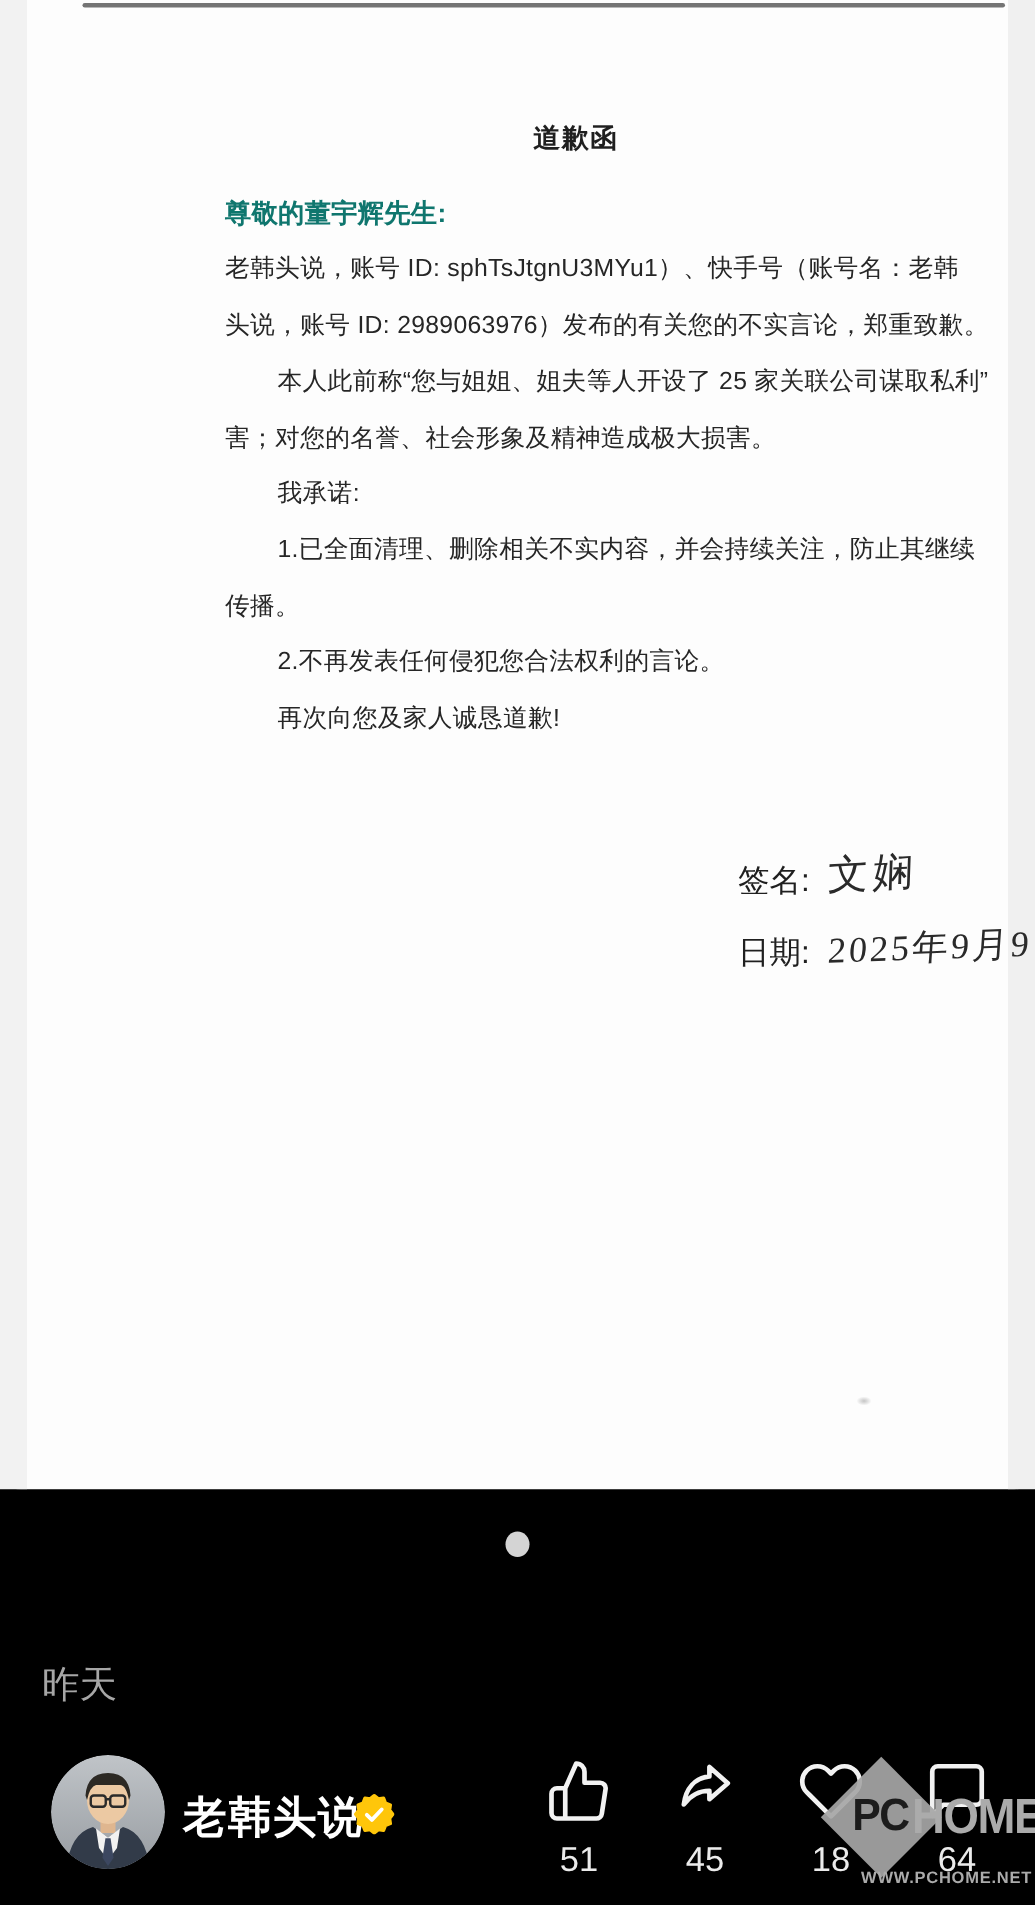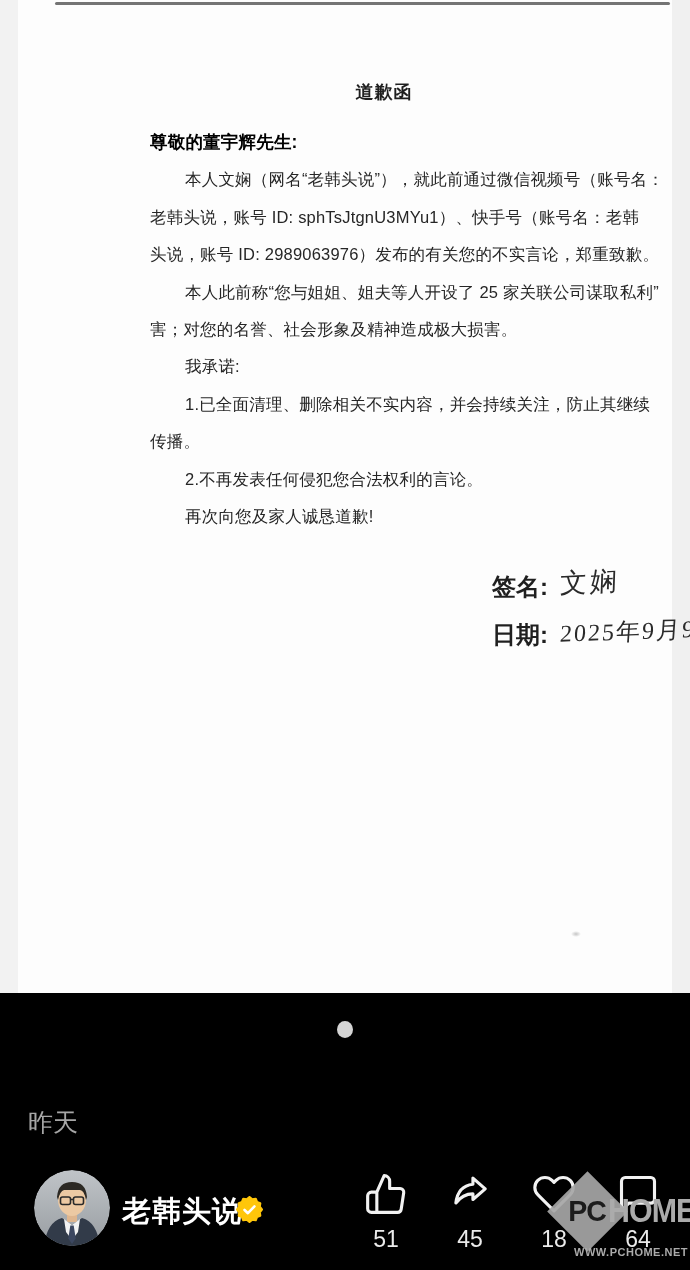--- a/index.html
+++ b/index.html
@@ -12,25 +12,25 @@
   .strip.left{left:0;width:18px;}
   .strip.right{right:0;width:18px;background:#f0f0f0;}
   .paper-edge{position:absolute;left:55px;top:2px;width:615px;height:3px;
               background:rgba(70,70,70,.75);border-radius:2px;}
   .doc-title{position:absolute;left:150px;right:72px;top:80px;text-align:center;
              font-size:18px;font-weight:700;color:#1f1f1f;letter-spacing:1px;}
   .doc-lines{position:absolute;left:150px;top:124px;width:478px;}
   .doc-line{height:37.4px;line-height:37.4px;font-size:16.5px;color:#262626;
             font-weight:500;white-space:nowrap;letter-spacing:0.2px;}
   .doc-line.indent{padding-left:35px;}
-  .doc-line.salutation{font-weight:700;font-size:17.5px;color:#000000;}
+  .doc-line.salutation{font-weight:700;font-size:17.5px;color:#0f766e;}
   .sig-row{position:absolute;left:492px;white-space:nowrap;color:#1f1f1f;}
   .sig-row.sign{top:564px;}
   .sig-row.date{top:615px;}
-  .sig-label{font-size:24px;font-weight:700;vertical-align:middle;}
+  .sig-label{font-size:21px;font-weight:400;vertical-align:middle;}
   .hand{display:inline-block;font-family:cursive;color:#2a2a2a;margin-left:8px;
         transform:rotate(-3deg) skewX(-5deg);}
   .hand.name{font-size:27px;letter-spacing:3px;}
   .hand.when{font-size:24px;letter-spacing:2px;transform:rotate(-2deg) skewX(-6deg);}
   .smudge{position:absolute;left:571px;top:931px;width:10px;height:6px;border-radius:50%;
           background:radial-gradient(closest-side,rgba(150,150,150,.55),rgba(150,150,150,0));}
 
   
   .feed{position:absolute;left:0;top:993px;width:690px;height:277px;background:#000;}
   .page-dot{position:absolute;left:337px;top:28px;width:16px;height:17px;border-radius:50%;
@@ -66,21 +66,20 @@
 
   <div class="photo">
     <div class="strip left"></div>
     <div class="strip right"></div>
     <div class="paper-edge"></div>
 
     <div class="doc-title">道歉函</div>
 
     <div class="doc-lines">
       <div class="doc-line salutation">尊敬的董宇辉先生:</div>
-      <div class="doc-line indent">本人文娴（网名“老韩头说”），就此前通过微信视频号（账号名：</div>
       <div class="doc-line">老韩头说，账号 ID: sphTsJtgnU3MYu1）、快手号（账号名：老韩</div>
       <div class="doc-line">头说，账号 ID: 2989063976）发布的有关您的不实言论，郑重致歉。</div>
       <div class="doc-line indent">本人此前称“您与姐姐、姐夫等人开设了 25 家关联公司谋取私利”</div>
       <div class="doc-line">害；对您的名誉、社会形象及精神造成极大损害。</div>
       <div class="doc-line indent">我承诺:</div>
       <div class="doc-line indent">1.已全面清理、删除相关不实内容，并会持续关注，防止其继续</div>
       <div class="doc-line">传播。</div>
       <div class="doc-line indent">2.不再发表任何侵犯您合法权利的言论。</div>
       <div class="doc-line indent">再次向您及家人诚恳道歉!</div>
     </div>

